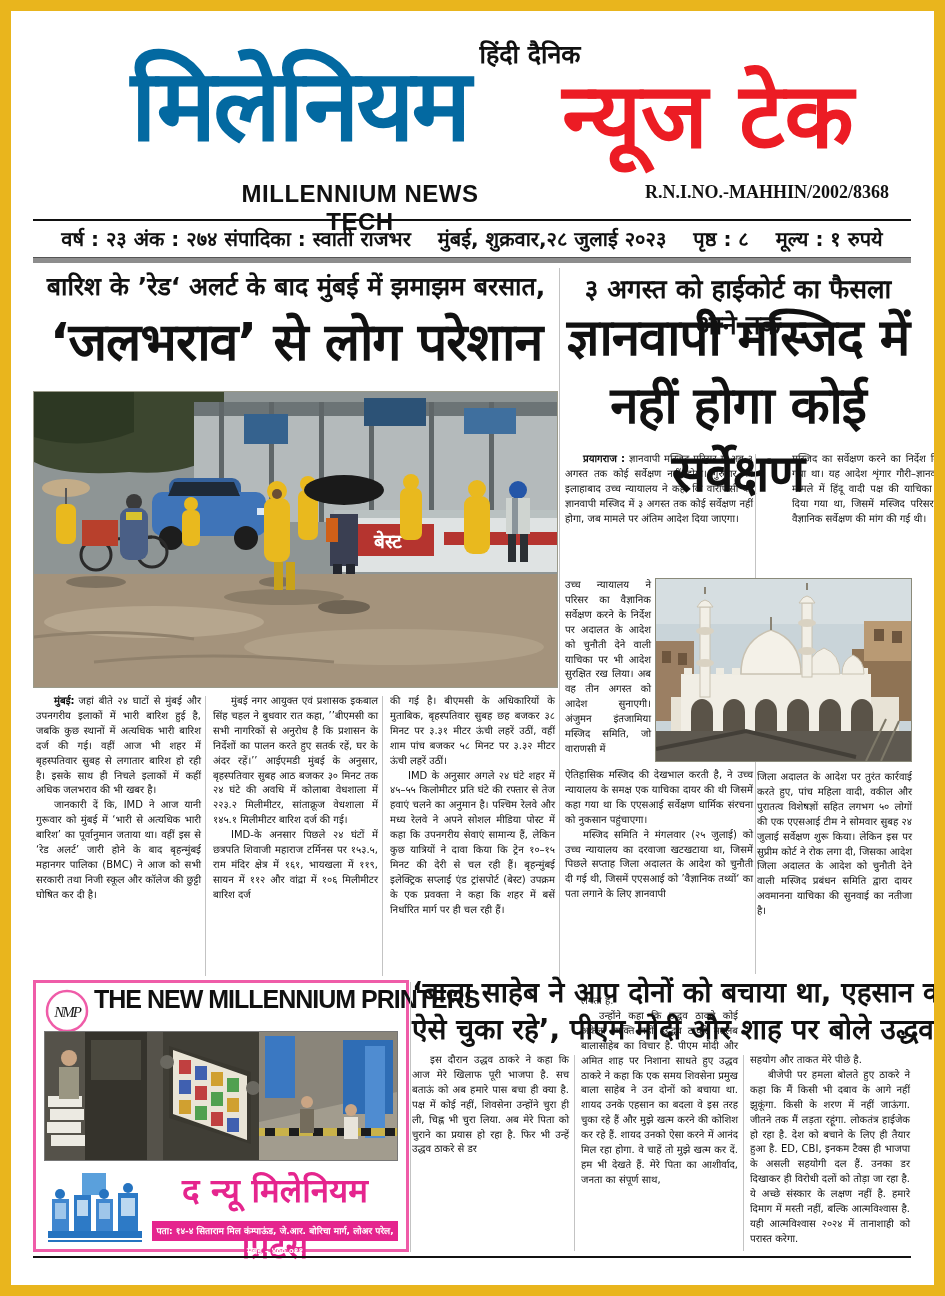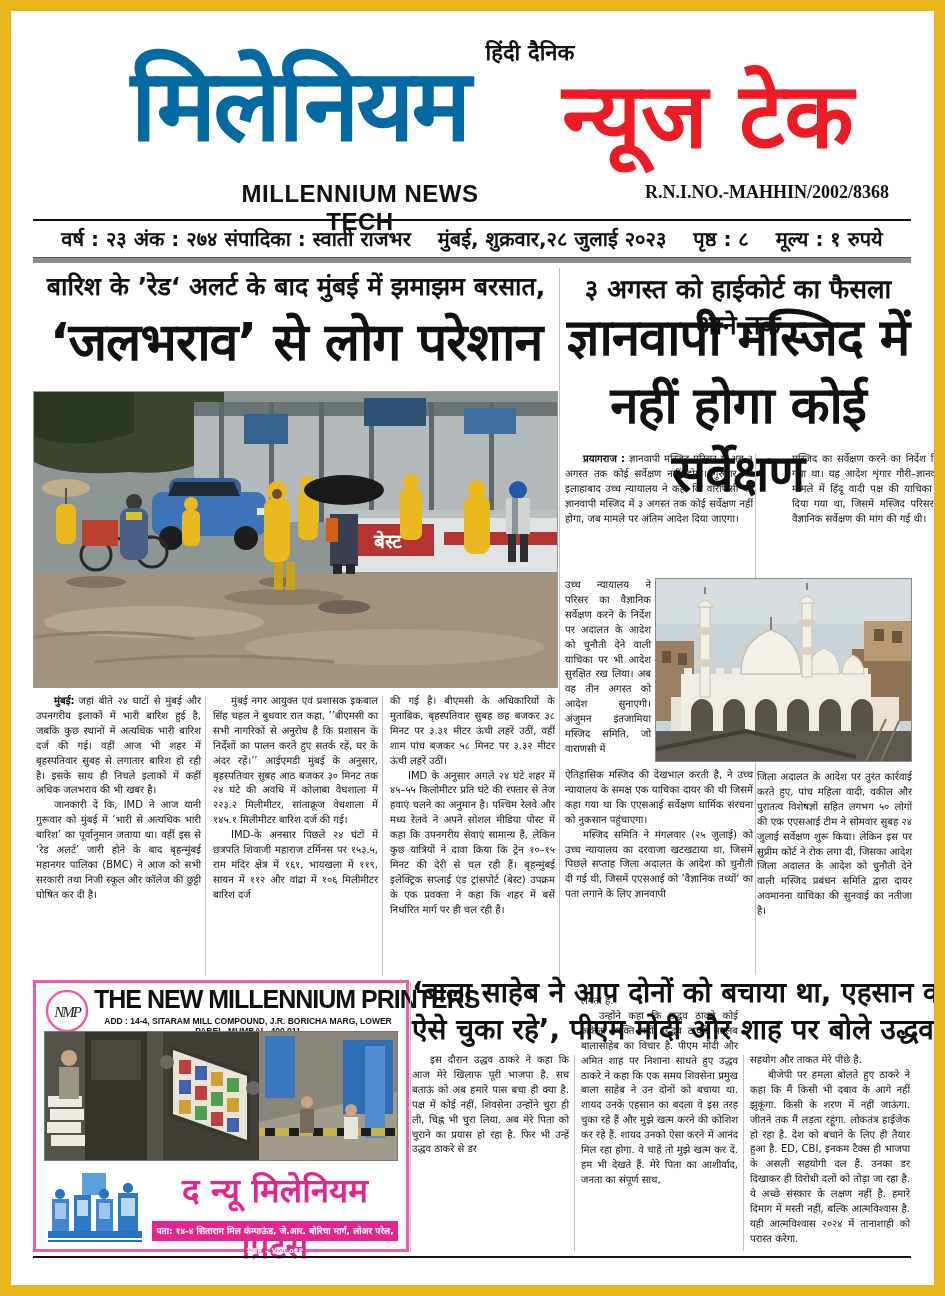--- a/index.html
+++ b/index.html
@@ -3,21 +3,21 @@
 <meta charset="utf-8">
 <style>
   html,body{margin:0;padding:0;background:#ffffff;}
   .page{position:relative;width:945px;height:1296px;background:#ffffff;overflow:hidden;
         font-family:"DejaVu Sans",sans-serif;color:#111;}
   .frame{position:absolute;inset:0;border:11px solid #e9b51d;pointer-events:none;z-index:50;}
   .abs{position:absolute;}
   .ctr{text-align:center;}
   .jus{text-align:justify;}
   
-  .tagline{left:430px;top:36px;width:200px;font-size:22px;font-weight:700;text-align:center;}
+  .tagline{left:430px;top:36px;width:200px;font-size:25px;font-weight:700;text-align:center;}
   .title-black{left:62px;top:46px;width:475px;font-size:100px;line-height:1.2;font-weight:900;
                letter-spacing:-3px;color:#0369a1;text-align:center;white-space:nowrap;}
   .title-red{left:528px;top:60px;width:360px;font-size:90px;line-height:1.25;font-weight:900;
              color:#ec1c24;text-align:center;white-space:nowrap;}
   .sub-en{left:205px;top:180px;width:310px;font-size:24px;font-weight:800;letter-spacing:.5px;
           font-family:"Liberation Sans",sans-serif;}
   .rni{left:645px;top:182px;width:270px;font-size:18px;font-weight:700;
        font-family:"Liberation Serif",serif;}
   .rule{background:#111;}
   .rule1{left:33px;top:219px;width:878px;height:2px;}
@@ -291,21 +291,20 @@
   </div>
 
   <div class="abs ad">
     <div class="abs ad-logo">
       <svg width="46" height="46" viewBox="0 0 46 46" xmlns="http://www.w3.org/2000/svg">
         <circle cx="23" cy="23" r="20" fill="#ffffff" stroke="#ef5ca8" stroke-width="2.5"></circle>
         <text x="23" y="29" text-anchor="middle" font-size="15" font-family="Liberation Serif, serif" font-style="italic" fill="#1a1a1a" letter-spacing="-2">NMP</text>
       </svg>
     </div>
     <div class="abs ad-title ctr">THE NEW MILLENNIUM PRINTERS</div>
-    <div class="abs ad-addr ctr">ADD : 14-4, SITARAM MILL COMPOUND, J.R. BORICHA MARG, LOWER PAREL, MUMBAI - 400 011</div>
     <div class="abs ad-strip">
       <svg width="352" height="128" viewBox="0 0 352 128" xmlns="http://www.w3.org/2000/svg">
         <rect width="352" height="128" fill="#55524a"></rect>
         <rect x="40" y="0" width="62" height="128" fill="#35332c"></rect>
         <rect x="46" y="8" width="50" height="40" fill="#4a483e"></rect>
         <g fill="#eceae2">
           <rect x="3" y="64" width="34" height="11"></rect>
             <rect x="5" y="77" width="34" height="11"></rect>
           <rect x="2" y="90" width="34" height="11"></rect>
             <rect x="6" y="103" width="34" height="11"></rect>

